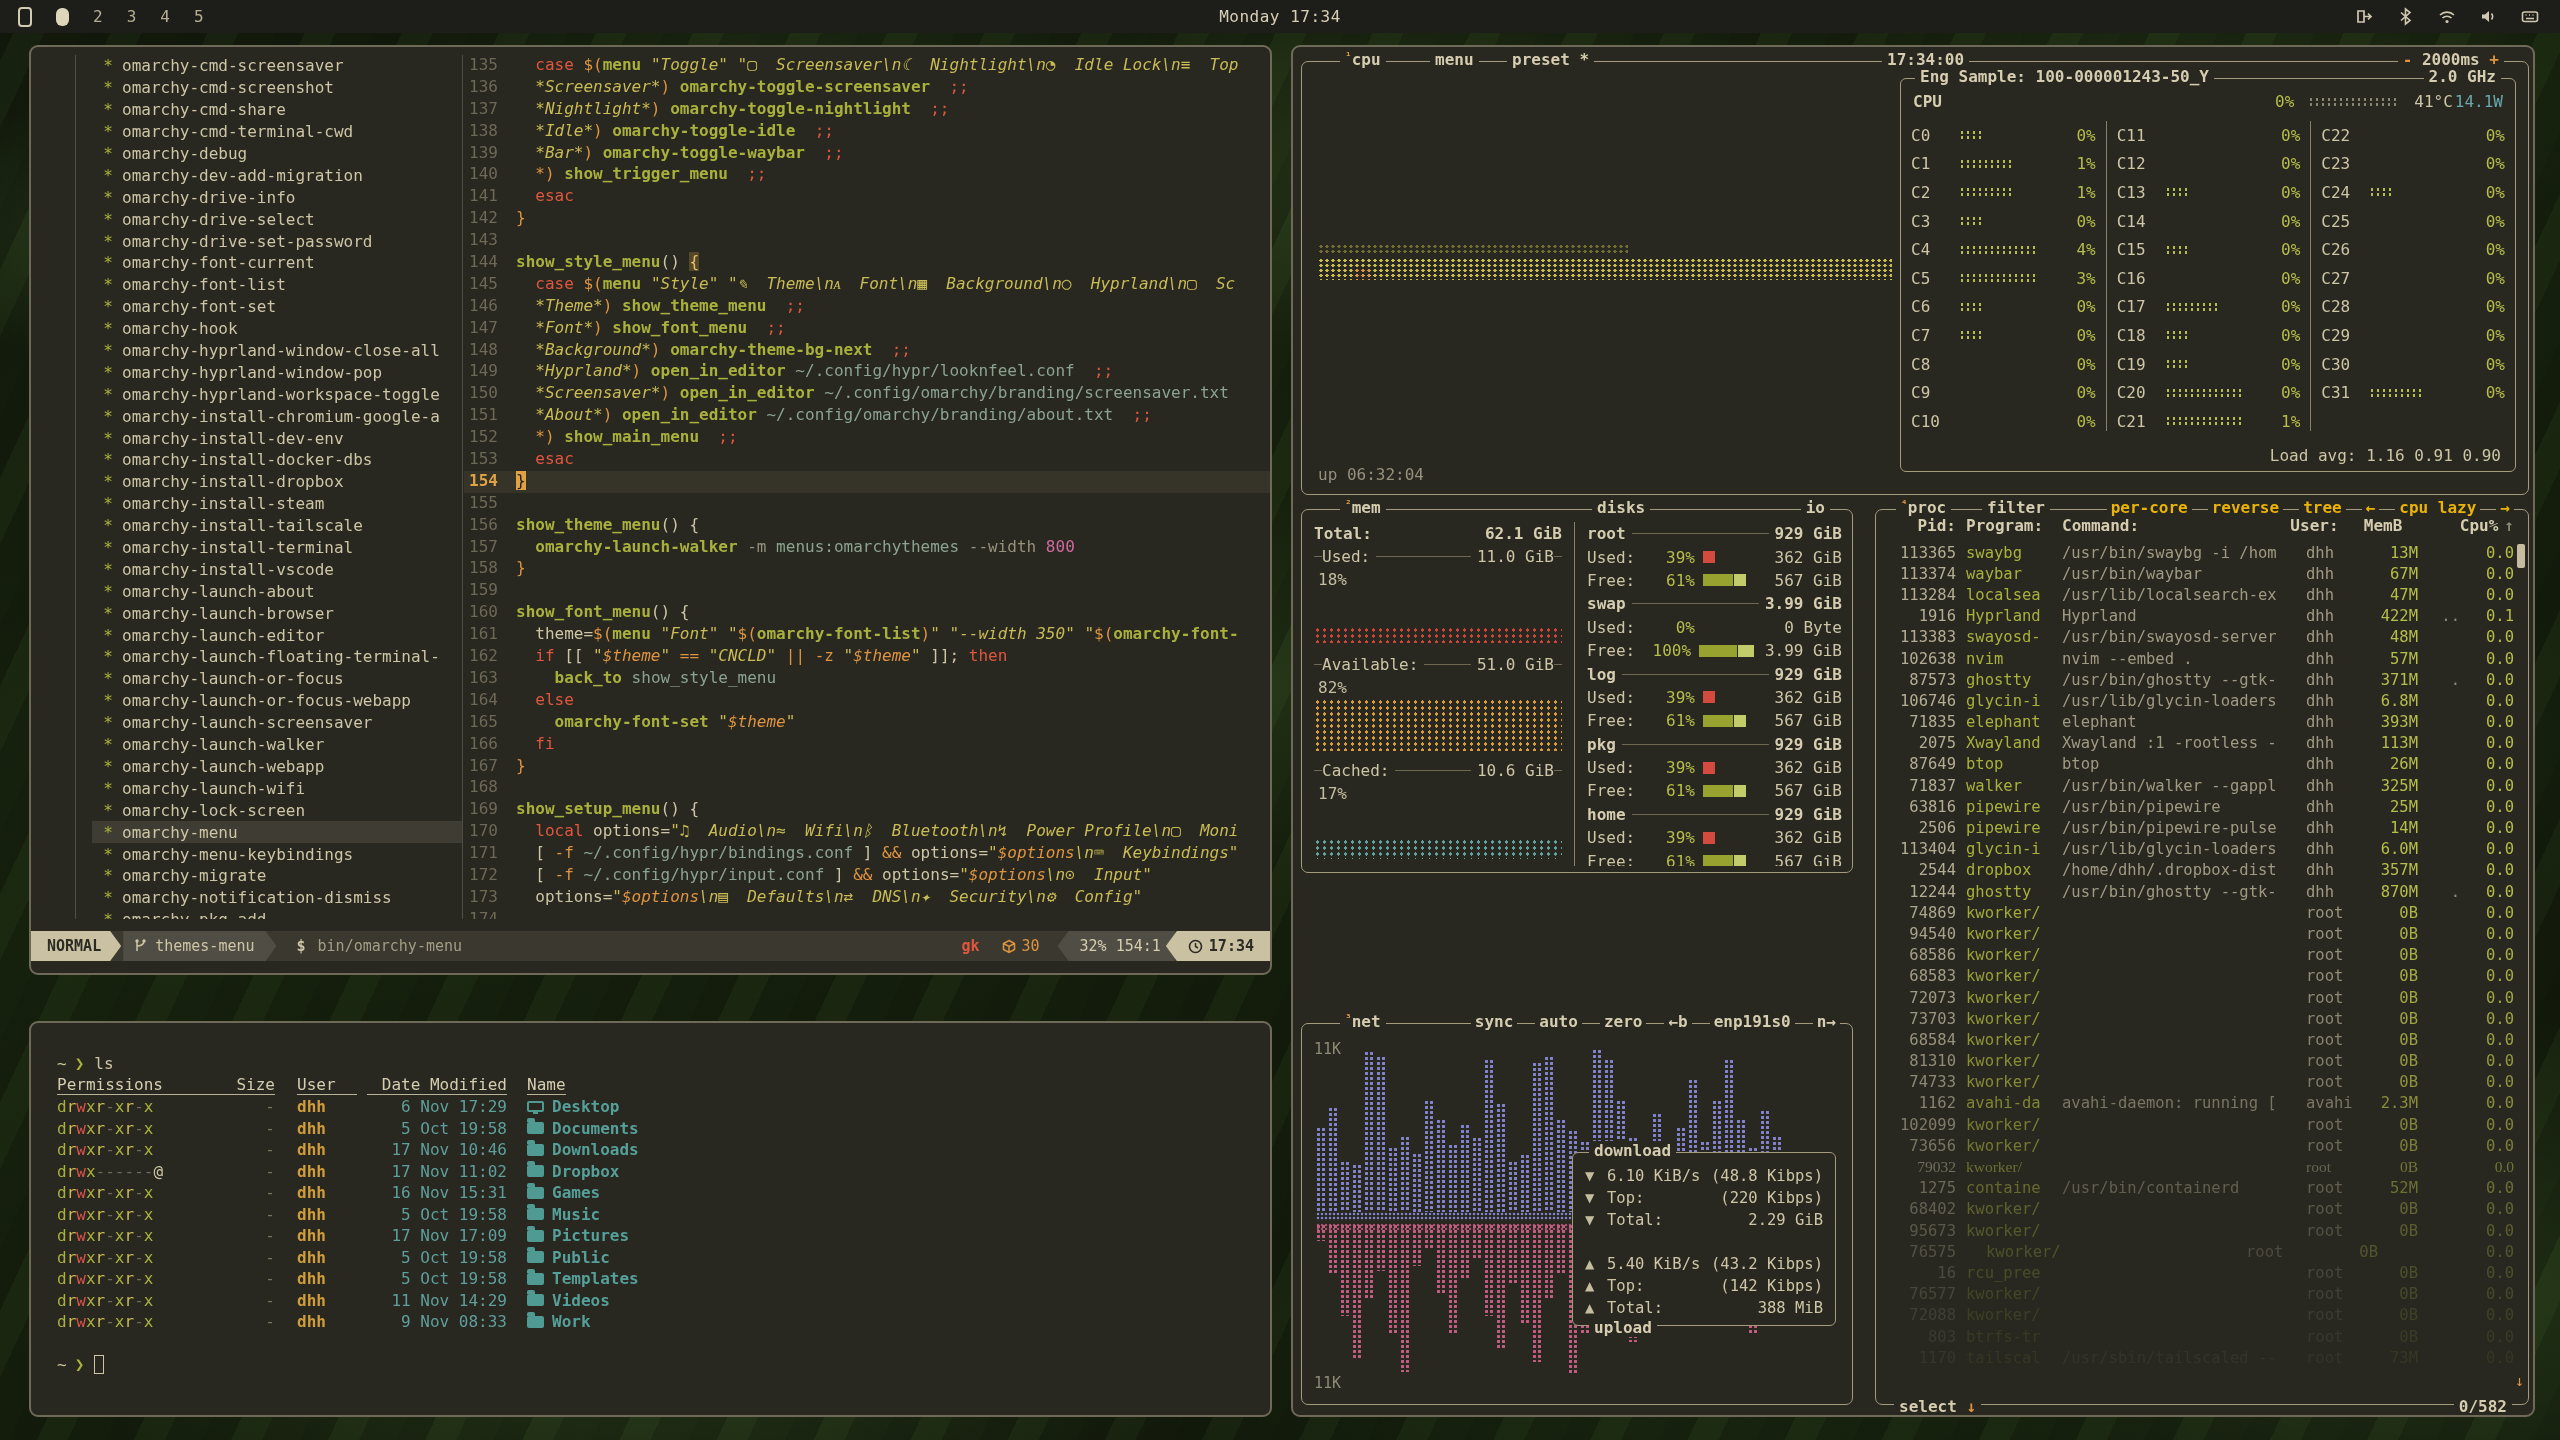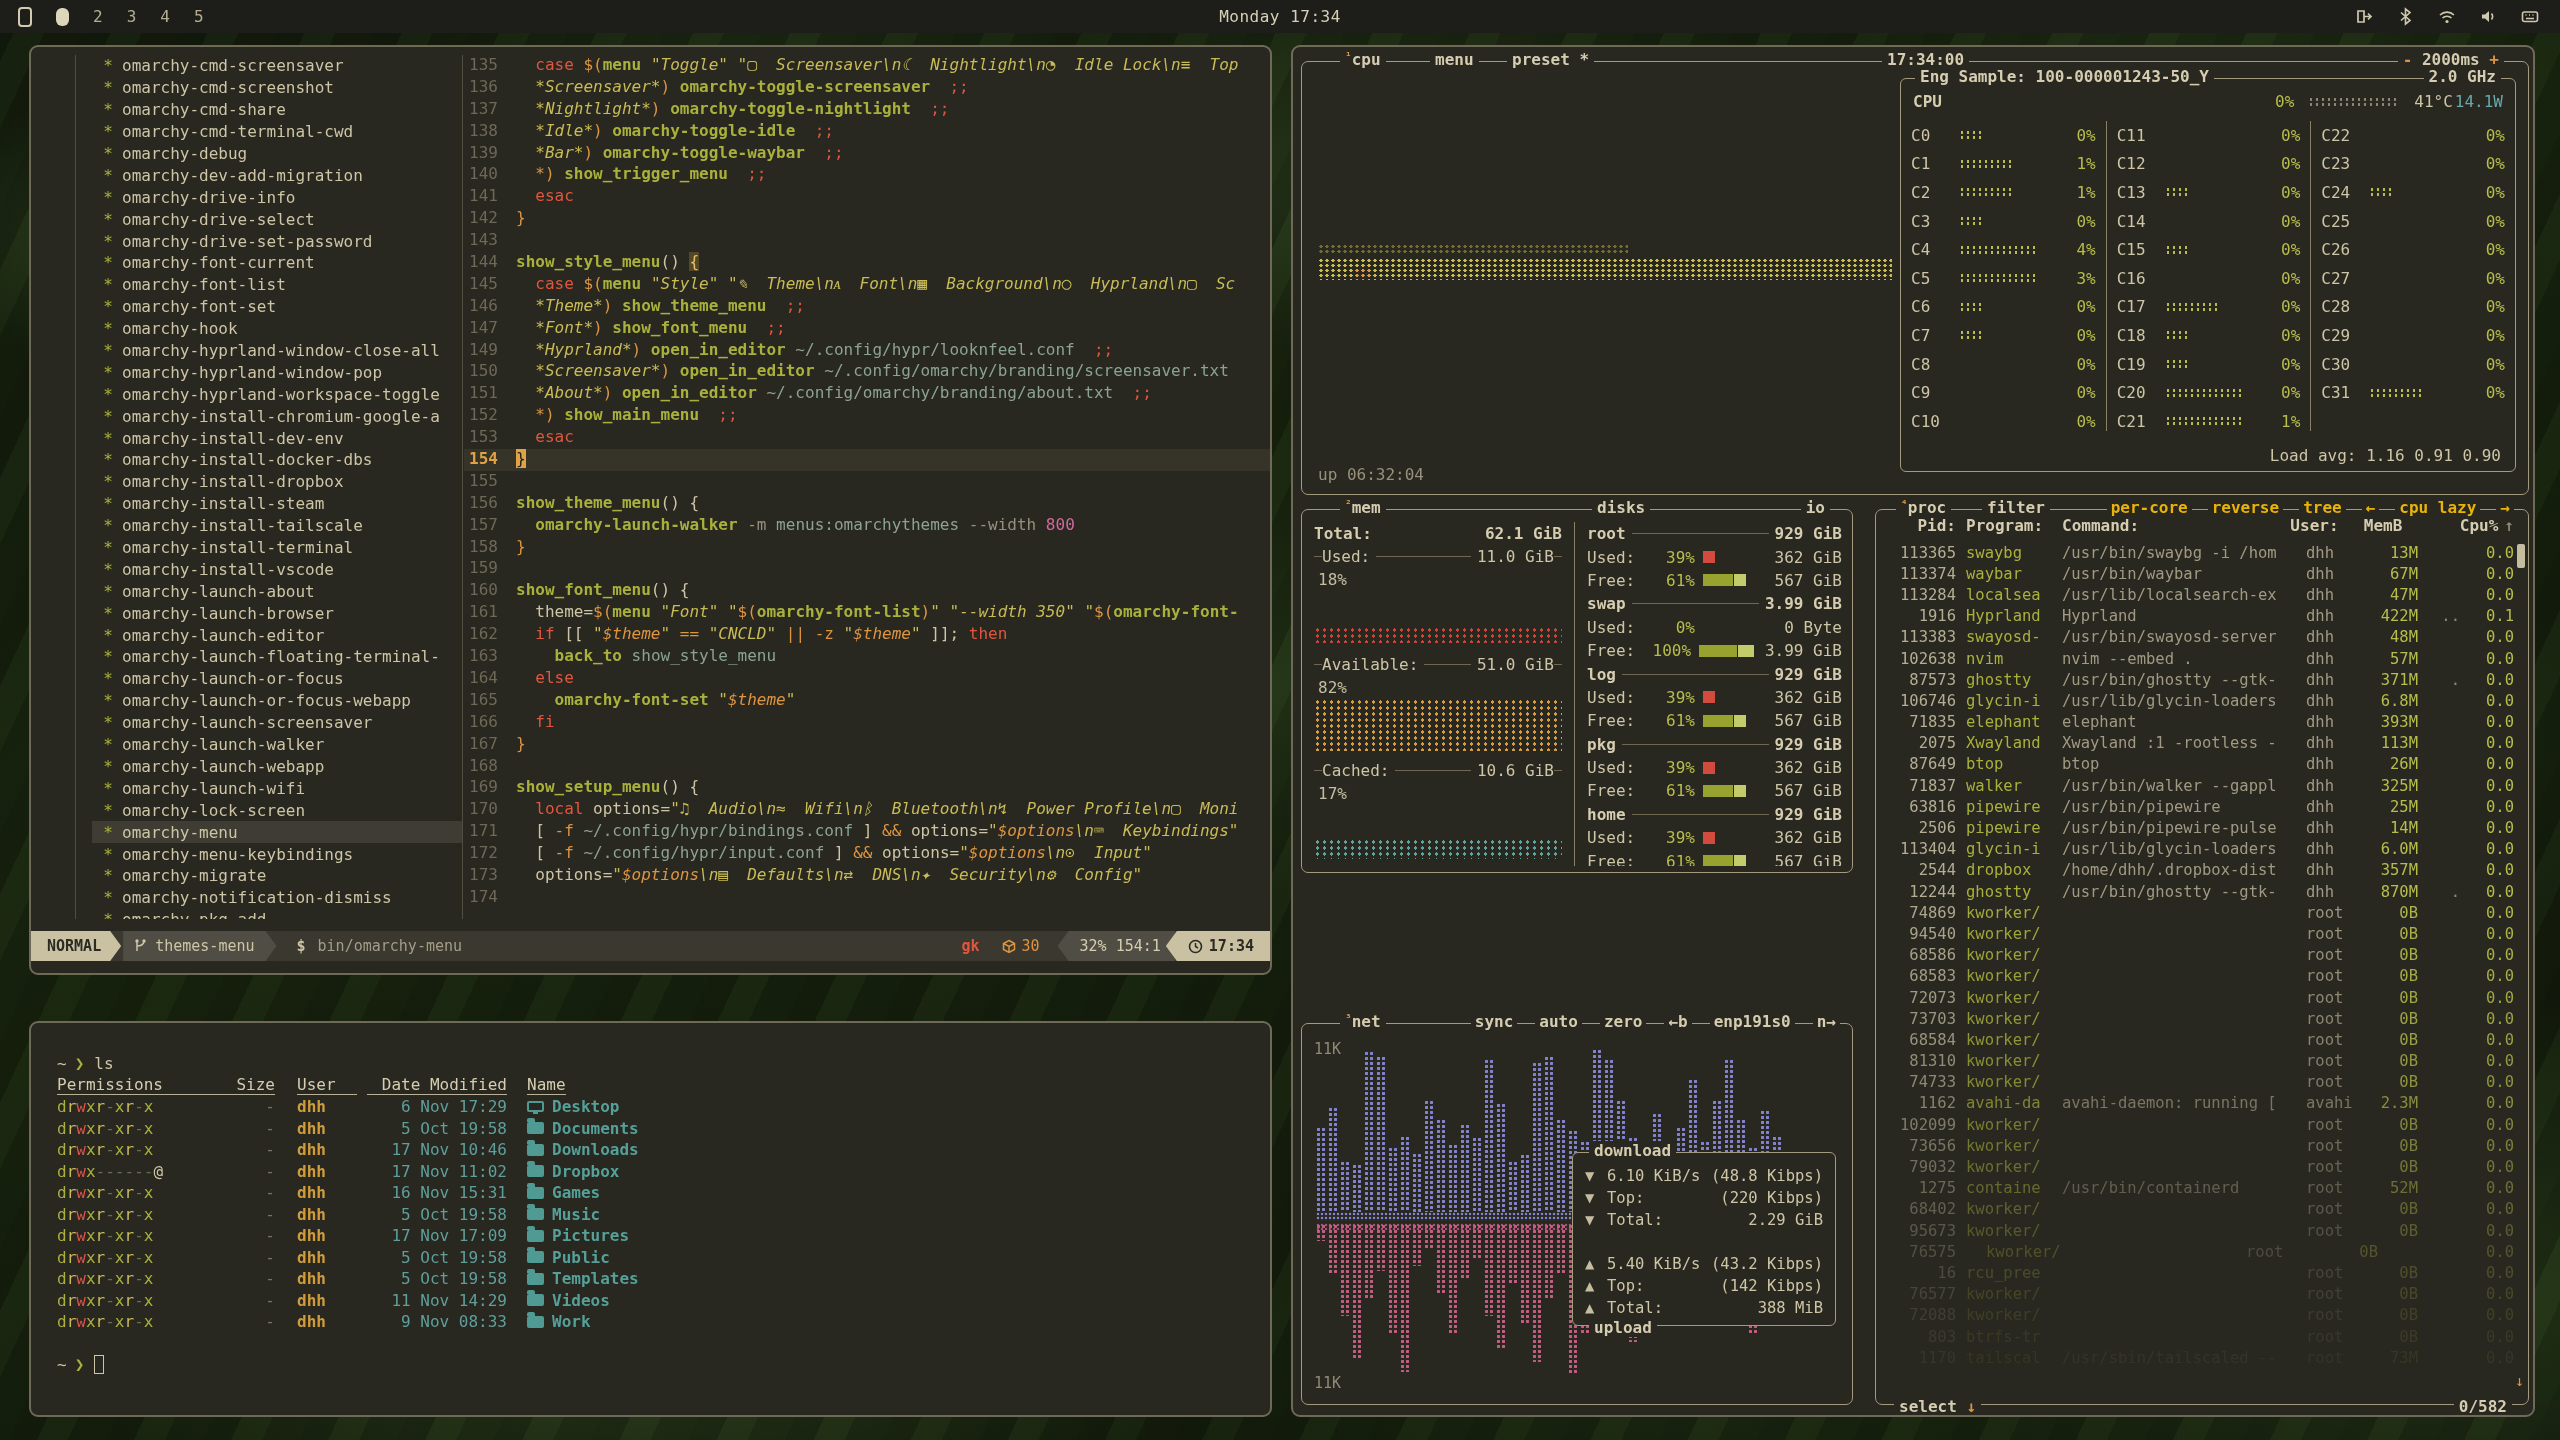--- a/index.html
+++ b/index.html
@@ -374,20 +374,21 @@
       <div class="code-line"><span class="gut">138</span><span class="ctext"><span class="tk-c">  </span><span class="tk-y">*Idle*</span><span class="tk-o">) </span><span class="tk-g">omarchy-toggle-idle</span><span class="tk-c">  </span><span class="tk-r">;;</span></span></div>
       <div class="code-line"><span class="gut">139</span><span class="ctext"><span class="tk-c">  </span><span class="tk-y">*Bar*</span><span class="tk-o">) </span><span class="tk-g">omarchy-toggle-waybar</span><span class="tk-c">  </span><span class="tk-r">;;</span></span></div>
       <div class="code-line"><span class="gut">140</span><span class="ctext"><span class="tk-c">  </span><span class="tk-o">*) </span><span class="tk-g">show_trigger_menu</span><span class="tk-c">  </span><span class="tk-r">;;</span></span></div>
       <div class="code-line"><span class="gut">141</span><span class="ctext"><span class="tk-c">  </span><span class="tk-r">esac</span></span></div>
       <div class="code-line"><span class="gut">142</span><span class="ctext"><span class="tk-o">}</span></span></div>
       <div class="code-line"><span class="gut">143</span><span class="ctext"></span></div>
       <div class="code-line"><span class="gut">144</span><span class="ctext"><span class="tk-g">show_style_menu</span><span class="tk-c">() </span><span class="tk-B">{</span></span></div>
       <div class="code-line"><span class="gut">145</span><span class="ctext"><span class="tk-c">  </span><span class="tk-r">case </span><span class="tk-o">$(</span><span class="tk-g">menu</span><span class="tk-c"> </span><span class="tk-y">"Style"</span><span class="tk-c"> </span><span class="tk-y">"✎  Theme\nᴀ  Font\n▦  Background\n◯  Hyprland\n▢  Sc</span></span></div>
       <div class="code-line"><span class="gut">146</span><span class="ctext"><span class="tk-c">  </span><span class="tk-y">*Theme*</span><span class="tk-o">) </span><span class="tk-g">show_theme_menu</span><span class="tk-c">  </span><span class="tk-r">;;</span></span></div>
       <div class="code-line"><span class="gut">147</span><span class="ctext"><span class="tk-c">  </span><span class="tk-y">*Font*</span><span class="tk-o">) </span><span class="tk-g">show_font_menu</span><span class="tk-c">  </span><span class="tk-r">;;</span></span></div>
+      <div class="code-line"><span class="gut">148</span><span class="ctext"><span class="tk-c">  </span><span class="tk-y">*Background*</span><span class="tk-o">) </span><span class="tk-g">omarchy-theme-bg-next</span><span class="tk-c">  </span><span class="tk-r">;;</span></span></div>
       <div class="code-line"><span class="gut">149</span><span class="ctext"><span class="tk-c">  </span><span class="tk-y">*Hyprland*</span><span class="tk-o">) </span><span class="tk-g">open_in_editor</span><span class="tk-c"> </span><span class="tk-t">~/.config/hypr/looknfeel.conf</span><span class="tk-c">  </span><span class="tk-r">;;</span></span></div>
       <div class="code-line"><span class="gut">150</span><span class="ctext"><span class="tk-c">  </span><span class="tk-y">*Screensaver*</span><span class="tk-o">) </span><span class="tk-g">open_in_editor</span><span class="tk-c"> </span><span class="tk-t">~/.config/omarchy/branding/screensaver.txt</span></span></div>
       <div class="code-line"><span class="gut">151</span><span class="ctext"><span class="tk-c">  </span><span class="tk-y">*About*</span><span class="tk-o">) </span><span class="tk-g">open_in_editor</span><span class="tk-c"> </span><span class="tk-t">~/.config/omarchy/branding/about.txt</span><span class="tk-c">  </span><span class="tk-r">;;</span></span></div>
       <div class="code-line"><span class="gut">152</span><span class="ctext"><span class="tk-c">  </span><span class="tk-o">*) </span><span class="tk-g">show_main_menu</span><span class="tk-c">  </span><span class="tk-r">;;</span></span></div>
       <div class="code-line"><span class="gut">153</span><span class="ctext"><span class="tk-c">  </span><span class="tk-r">esac</span></span></div>
       <div class="code-line cur"><span class="gut">154</span><span class="ctext"><span class="tk-K">}</span></span></div>
       <div class="code-line"><span class="gut">155</span><span class="ctext"></span></div>
       <div class="code-line"><span class="gut">156</span><span class="ctext"><span class="tk-g">show_theme_menu</span><span class="tk-c">() {</span></span></div>
       <div class="code-line"><span class="gut">157</span><span class="ctext"><span class="tk-c">  </span><span class="tk-g">omarchy-launch-walker</span><span class="tk-c"> </span><span class="tk-d">-m</span><span class="tk-c"> </span><span class="tk-t">menus:omarchythemes</span><span class="tk-c"> </span><span class="tk-d">--width</span><span class="tk-c"> </span><span class="tk-p">800</span></span></div>
       <div class="code-line"><span class="gut">158</span><span class="ctext"><span class="tk-o">}</span></span></div>
@@ -1125,21 +1126,21 @@
         </div>
         <div class="prow" style="opacity: 0.58;">
           <span class="pc-pid">73656</span>
           <span class="pc-prog">kworker/</span>
           <span class="pc-cmd"></span>
           <span class="pc-user">root</span>
           <span class="pc-mem">0B</span>
           <span class="pc-dots"></span>
           <span class="pc-cpu">0.0</span>
         </div>
-        <div class="prow" style="opacity: 0.52;">
+        <div class="prow" style="opacity: 0.52; font-family: Liberation Serif, serif;">
           <span class="pc-pid">79032</span>
           <span class="pc-prog">kworker/</span>
           <span class="pc-cmd"></span>
           <span class="pc-user">root</span>
           <span class="pc-mem">0B</span>
           <span class="pc-dots"></span>
           <span class="pc-cpu">0.0</span>
         </div>
         <div class="prow" style="opacity: 0.48;">
           <span class="pc-pid">1275</span>

